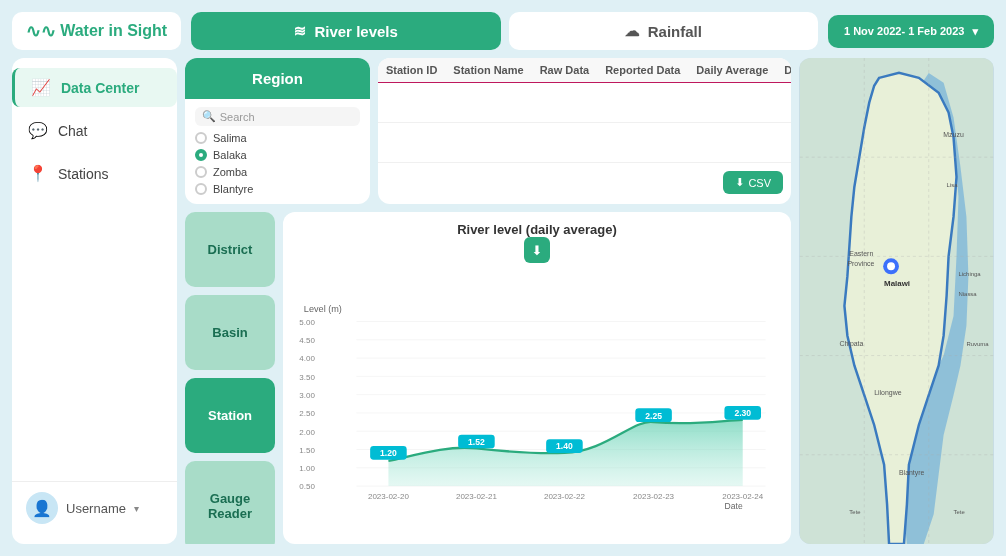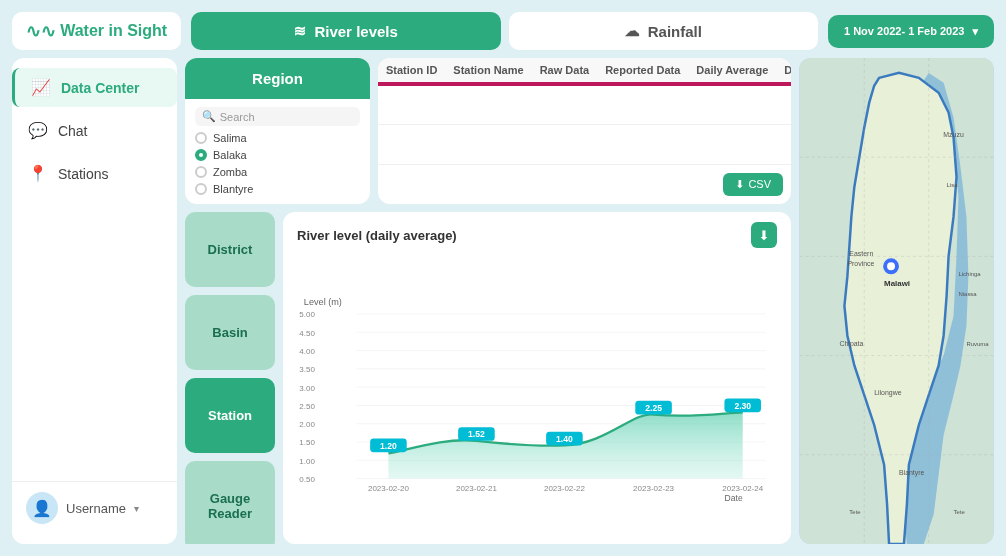--- a/index.html
+++ b/index.html
@@ -168,21 +168,21 @@
       width: 100%;
       border-collapse: collapse;
       font-size: 11px;
     }
     .data-table th {
       background: #f8f8f8;
       padding: 6px 8px;
       text-align: center;
       color: #555;
       font-weight: 600;
-      border-bottom: 4px solid #be185d;
+      border-bottom: 1px solid #be185d;
       white-space: nowrap;
     }
     .data-table td {
       padding: 5px 8px;
       text-align: center;
       color: #666;
       border-bottom: 1px solid #f0f0f0;
     }
     .csv-btn {
       background: #2bab7e;
@@ -208,20 +208,21 @@
       flex: 1;
       display: flex;
       flex-direction: column;
       min-height: 0;
     }
     .chart-header {
       display: flex;
       justify-content: space-between;
       align-items: center;
       margin-bottom: 6px;
+      flex-direction: column;
     }
     .chart-title { font-size: 13px; font-weight: 600; color: #333; }
     .download-btn {
       background: #2bab7e;
       color: white;
       border: none;
       border-radius: 6px;
       width: 26px; height: 26px;
       display: flex; align-items: center; justify-content: center;
       cursor: pointer;

